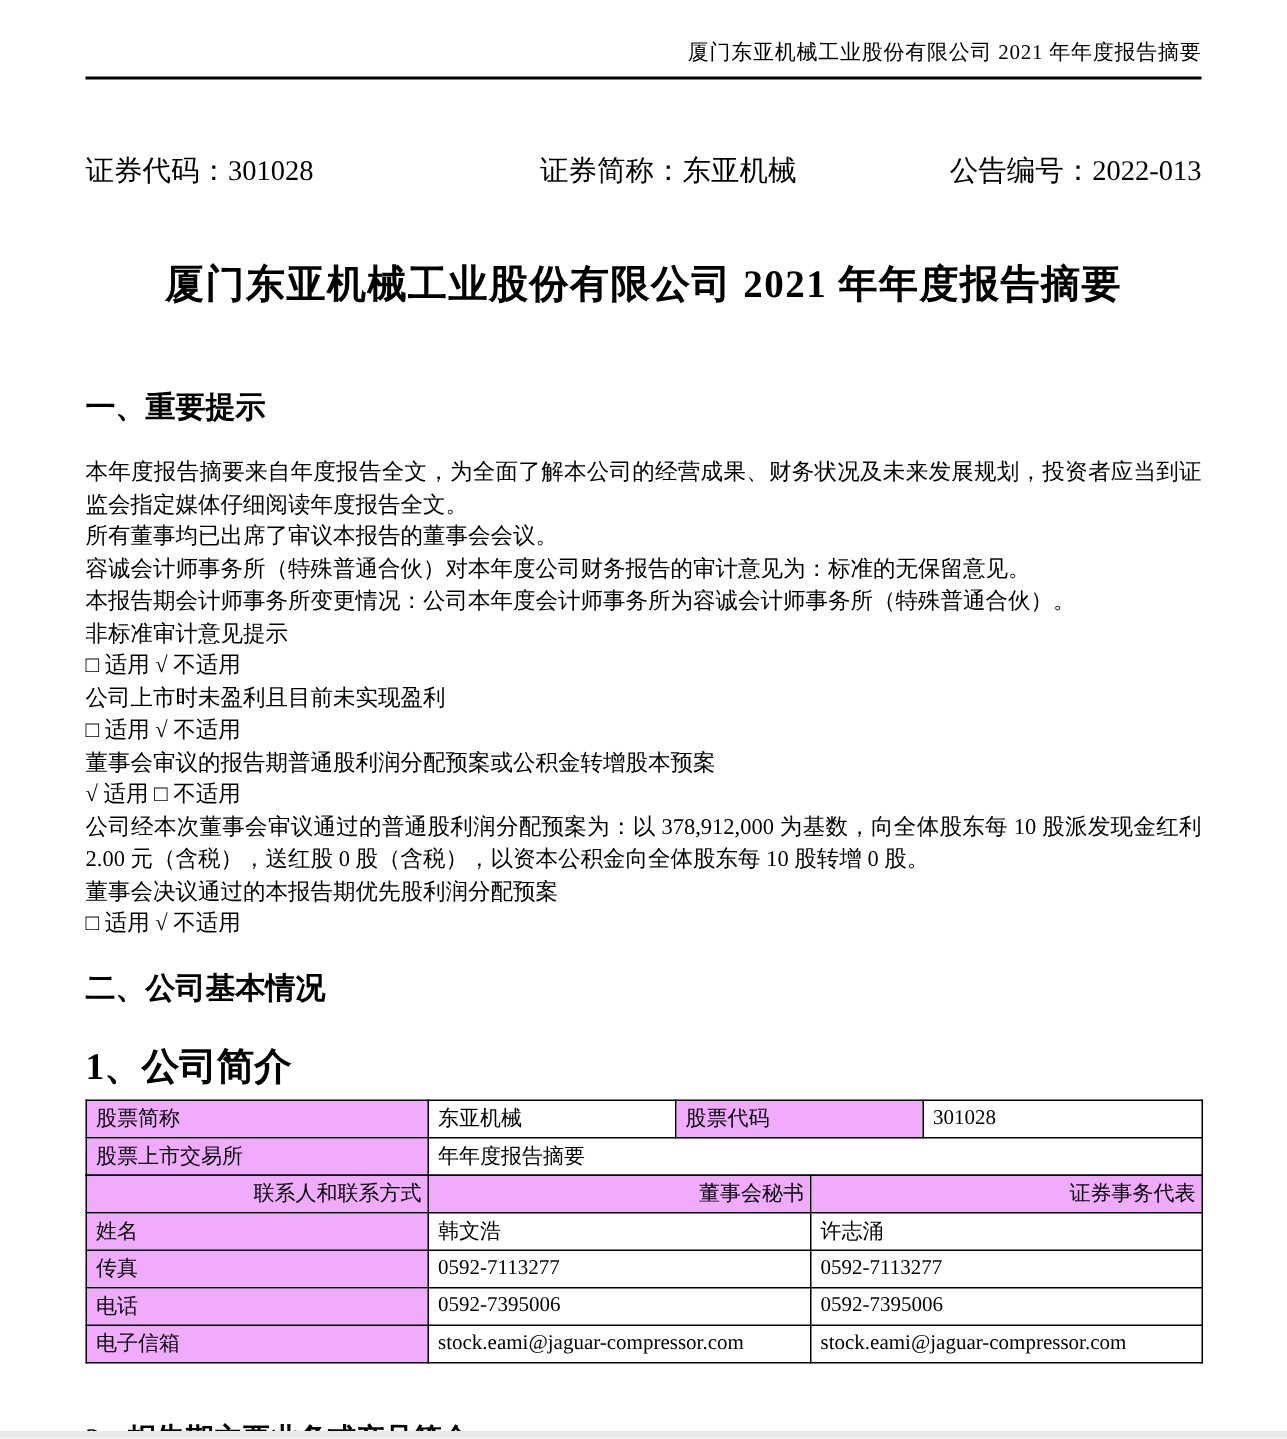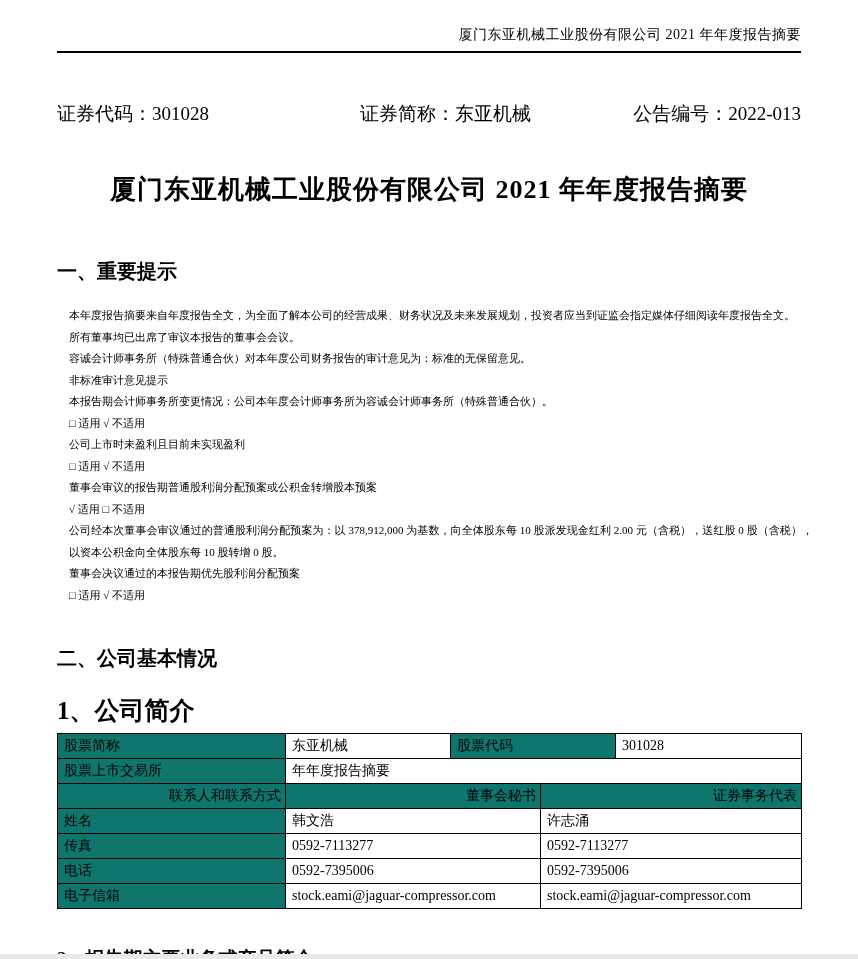--- a/index.html
+++ b/index.html
@@ -66,44 +66,43 @@
     top: 694px;
     font-size: 25px;
     font-weight: bold;
     white-space: nowrap;
   }
   .paras {
     position: absolute;
     top: 305px;
     left: 57px;
     width: 744px;
-    font-size: 11px;
+    font-size: 15px;
     line-height: 21.5px;
     text-align: justify;
-    margin-left: 12px;
   }
   .paras p { margin: 0; }
   .company-table {
     position: absolute;
     left: 57px;
     width: 744px;
     border-collapse: collapse;
     font-size: 14px;
     table-layout: fixed;
   }
   #table-a { top: 733px; }
   #table-b { top: 783px; }
   .company-table td {
     border: 1px solid #000;
     height: 25px;
     padding: 0 4px 0 6px;
     overflow: hidden;
     white-space: nowrap;
   }
-  .cell-label { background: #0f766e; }
+  .cell-label { background: #f0abfc; }
   .cell-center { text-align: right; }
   .partial-heading {
     position: absolute;
     left: 57px;
     top: 946px;
     font-size: 19px;
     font-weight: bold;
     white-space: nowrap;
   }
 </style>
@@ -122,22 +121,22 @@
   </div>
 
   <div class="doc-title">厦门东亚机械工业股份有限公司 2021 年年度报告摘要</div>
 
   <div class="sec-heading" id="sec1-heading">一、重要提示</div>
 
   <div class="paras">
     <p>本年度报告摘要来自年度报告全文，为全面了解本公司的经营成果、财务状况及未来发展规划，投资者应当到证监会指定媒体仔细阅读年度报告全文。</p>
     <p>所有董事均已出席了审议本报告的董事会会议。</p>
     <p>容诚会计师事务所（特殊普通合伙）对本年度公司财务报告的审计意见为：标准的无保留意见。</p>
+    <p>本报告期会计师事务所变更情况：公司本年度会计师事务所为容诚会计师事务所（特殊普通合伙）。</p>
     <p>非标准审计意见提示</p>
-    <p>本报告期会计师事务所变更情况：公司本年度会计师事务所为容诚会计师事务所（特殊普通合伙）。</p>
     <p>□ 适用 √ 不适用</p>
     <p>公司上市时未盈利且目前未实现盈利</p>
     <p>□ 适用 √ 不适用</p>
     <p>董事会审议的报告期普通股利润分配预案或公积金转增股本预案</p>
     <p>√ 适用 □ 不适用</p>
     <p>公司经本次董事会审议通过的普通股利润分配预案为：以 378,912,000 为基数，向全体股东每 10 股派发现金红利 2.00 元（含税），送红股 0 股（含税），以资本公积金向全体股东每 10 股转增 0 股。</p>
     <p>董事会决议通过的本报告期优先股利润分配预案</p>
     <p>□ 适用 √ 不适用</p>
   </div>
 

